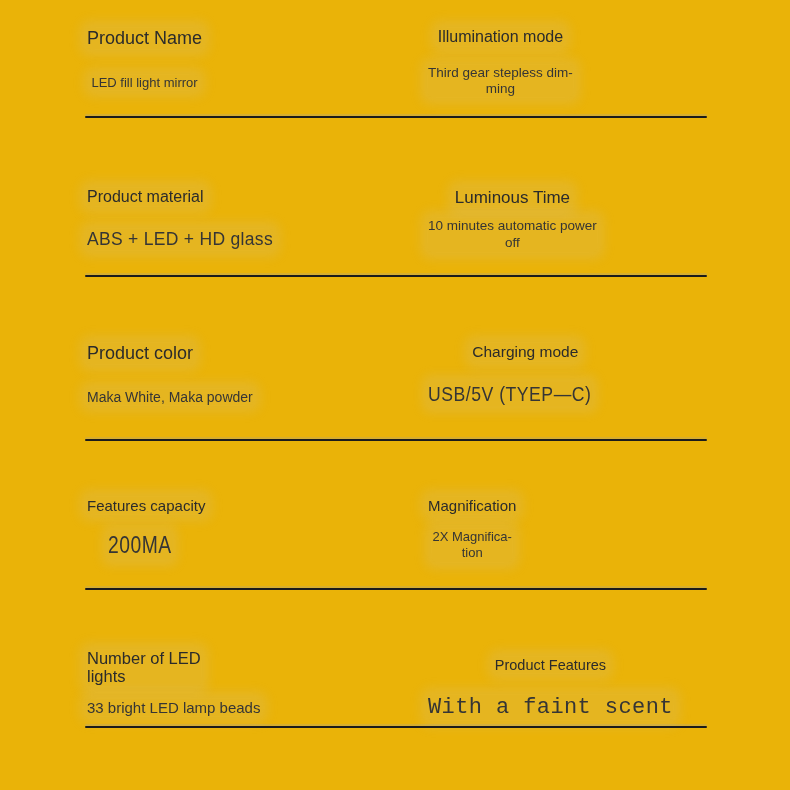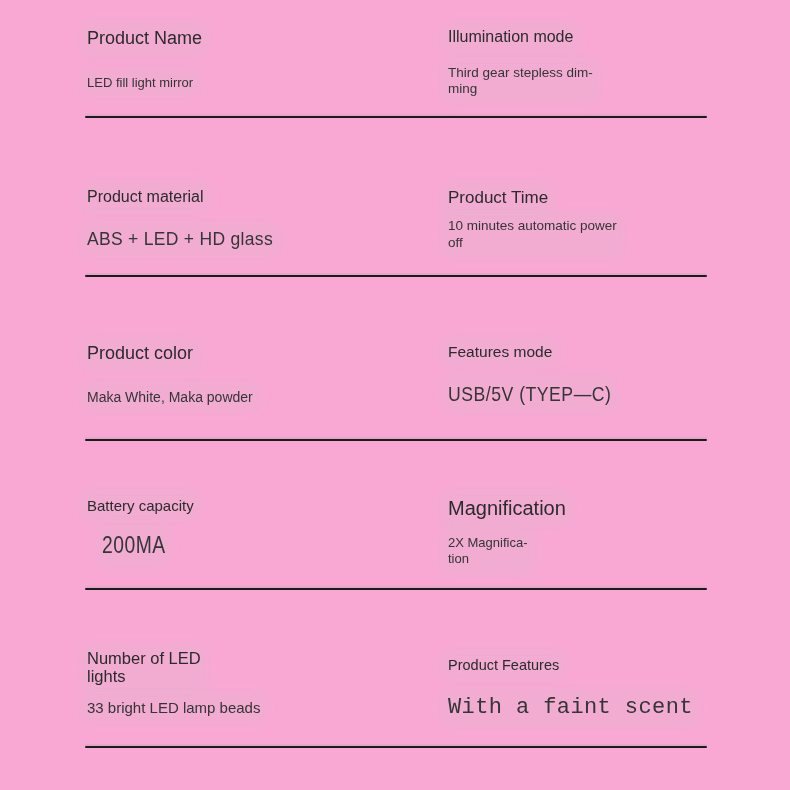--- a/index.html
+++ b/index.html
@@ -1,74 +1,74 @@
 <!DOCTYPE html>
 <html><head>
 <meta charset="utf-8">
 <style>
   html,body{margin:0;padding:0;background:#ffffff;}
   #canvas{
     position:relative;
     width:790px;height:790px;
-    background:#f9a8d4;
+    background:#eab308;
     font-family:"Liberation Sans", sans-serif;
     color:#2e2e2e;
     overflow:hidden;
   }
   .row{position:absolute;left:0;width:790px;}
   .r1{top:0;height:118px;}
   .r2{top:118px;height:159px;border-radius:19px;}
   .r3{top:277px;height:164px;}
   .r4{top:433px;height:157px;}
-  .r5{top:590px;height:158px;}
+  .r5{top:590px;height:138px;}
   .divider{
     position:absolute;bottom:0;left:85px;right:83px;height:2px;
     background:#1b1b1b;border-radius:1px;
     box-shadow:0 -2px 0 rgba(160,160,160,0.25);
   }
   .cell{position:absolute;}
   .cell.left{left:87px;}
-  .cell.right{left:448px;}
+  .cell.right{left:428px;text-align:center;}
   .r1 .cell{top:28px;}
   .r2 .cell{top:70px;}
   .r3 .cell{top:66px;}
   .r4 .cell{top:64px;}
   .r5 .cell.left{top:60px;}
   .r5 .cell.right{top:67px;}
   .label,.value{display:block;white-space:pre-line;}
   .txt{
     display:inline-block;
     background:rgba(198,198,198,0.13);
     box-shadow:0 0 12px 7px rgba(198,198,198,0.16);
     border-radius:3px;
   }
   .label{color:#2b2b2b;}
   .value{color:#353535;margin-top:22px;}
   
   .cond{transform:scaleX(0.84);transform-origin:left top;letter-spacing:0.6px;font-weight:500;}
 
   
   .r1 .left  .label{font-size:18px;}
-  .r1 .left  .value{font-size:13px;margin-top:26px;}
+  .r1 .left  .value{font-size:13px;margin-top:26px;text-align:center;}
   .r1 .right .label{font-size:16px;}
   .r1 .right .value{font-size:13.5px;line-height:1.18;margin-top:19px;}
 
   .r2 .left  .label{font-size:16px;}
   .r2 .left  .value{font-size:17.5px;letter-spacing:0.3px;margin-top:23px;}
   .r2 .right .label{font-size:17px;}
   .r2 .right .value{font-size:13.5px;line-height:1.25;margin-top:10px;}
 
   .r3 .left  .label{font-size:18px;}
   .r3 .left  .value{font-size:14px;margin-top:25px;}
   .r3 .right .label{font-size:15.5px;}
   .r3 .right .value{font-size:21px;margin-top:21px;}
 
   .r4 .left  .label{font-size:15px;}
   .r4 .left  .value{font-size:23px;margin-top:18px;text-align:center;}
-  .r4 .right .label{font-size:20px;}
+  .r4 .right .label{font-size:15px;}
   .r4 .right .value{font-size:13px;line-height:1.25;margin-top:15px;}
 
   .r5 .left  .label{font-size:16.5px;line-height:1.08;}
   .r5 .left  .value{font-size:15px;margin-top:13px;}
   .r5 .right .label{font-size:14.5px;}
   .r5 .right .value{font-size:22px;letter-spacing:0.4px;margin-top:22px;font-family:Liberation Mono, monospace;}
 </style>
 </head>
 <body>
 
@@ -86,42 +86,42 @@
     </div>
     <div class="divider"></div>
   </div>
 
   <div class="row r2">
     <div class="cell left">
       <span class="label"><span class="txt">Product material</span></span>
       <span class="value"><span class="txt">ABS + LED + HD glass</span></span>
     </div>
     <div class="cell right">
-      <span class="label"><span class="txt">Product Time</span></span>
+      <span class="label"><span class="txt">Luminous Time</span></span>
       <span class="value"><span class="txt">10 minutes automatic power
 off</span></span>
     </div>
     <div class="divider"></div>
   </div>
 
   <div class="row r3">
     <div class="cell left">
       <span class="label"><span class="txt">Product color</span></span>
       <span class="value"><span class="txt">Maka White, Maka powder</span></span>
     </div>
     <div class="cell right">
-      <span class="label"><span class="txt">Features mode</span></span>
+      <span class="label"><span class="txt">Charging mode</span></span>
       <span class="value"><span class="txt cond">USB/5V (TYEP—C)</span></span>
     </div>
     <div class="divider"></div>
   </div>
 
   <div class="row r4">
     <div class="cell left">
-      <span class="label"><span class="txt">Battery capacity</span></span>
+      <span class="label"><span class="txt">Features capacity</span></span>
       <span class="value"><span class="txt cond">200MA</span></span>
     </div>
     <div class="cell right">
       <span class="label"><span class="txt">Magnification</span></span>
       <span class="value"><span class="txt">2X Magnifica-
 tion</span></span>
     </div>
     <div class="divider"></div>
   </div>
 

